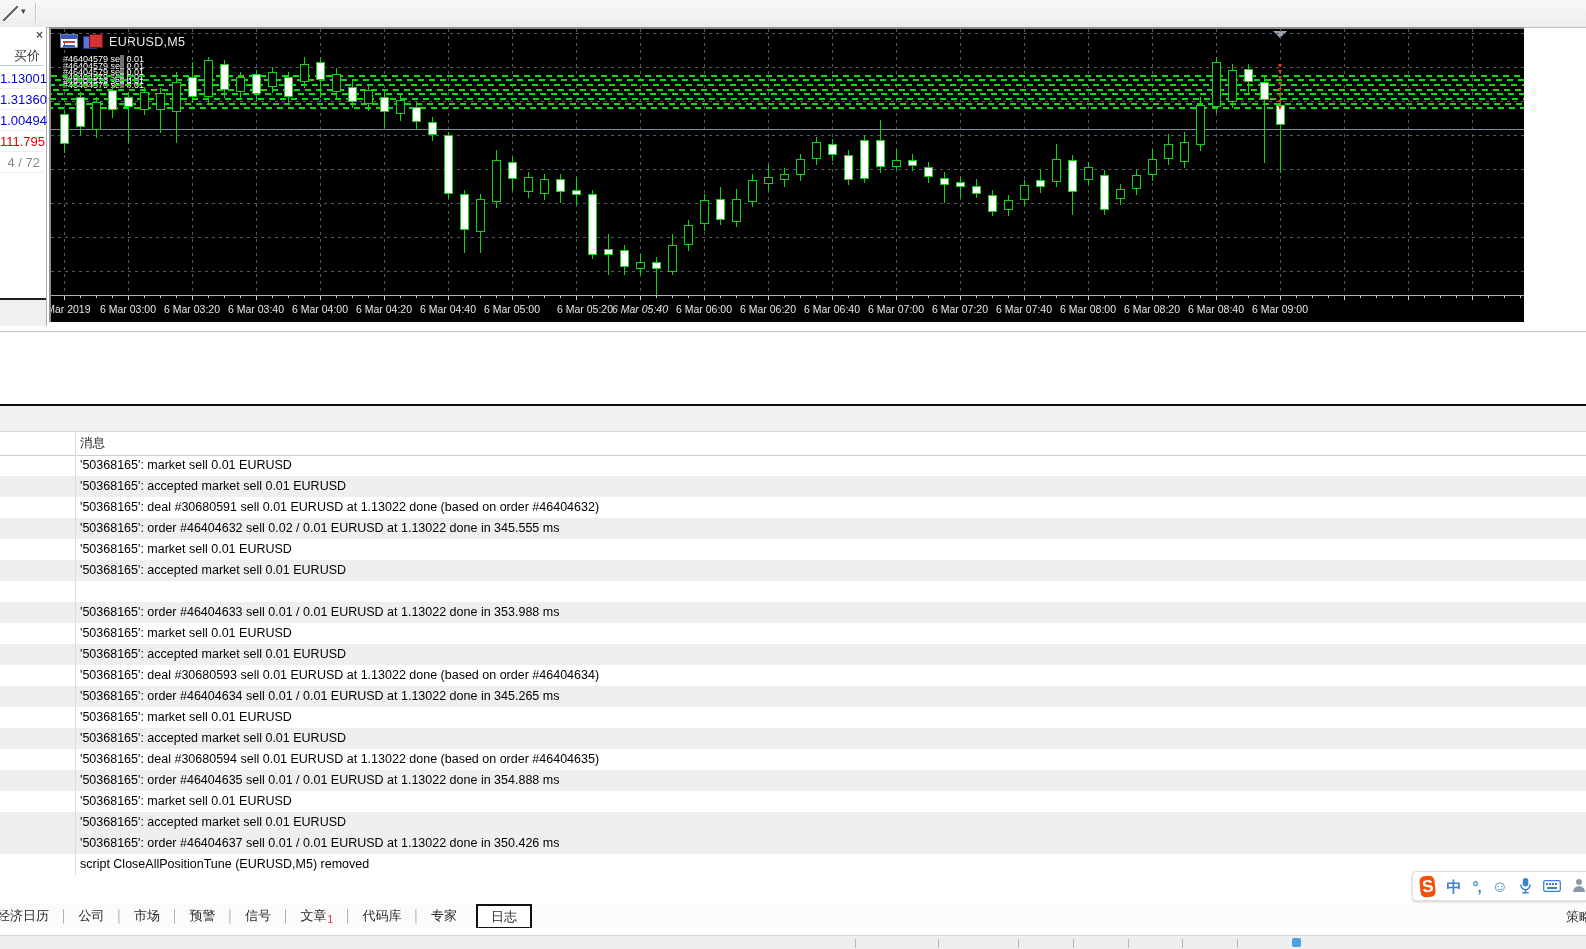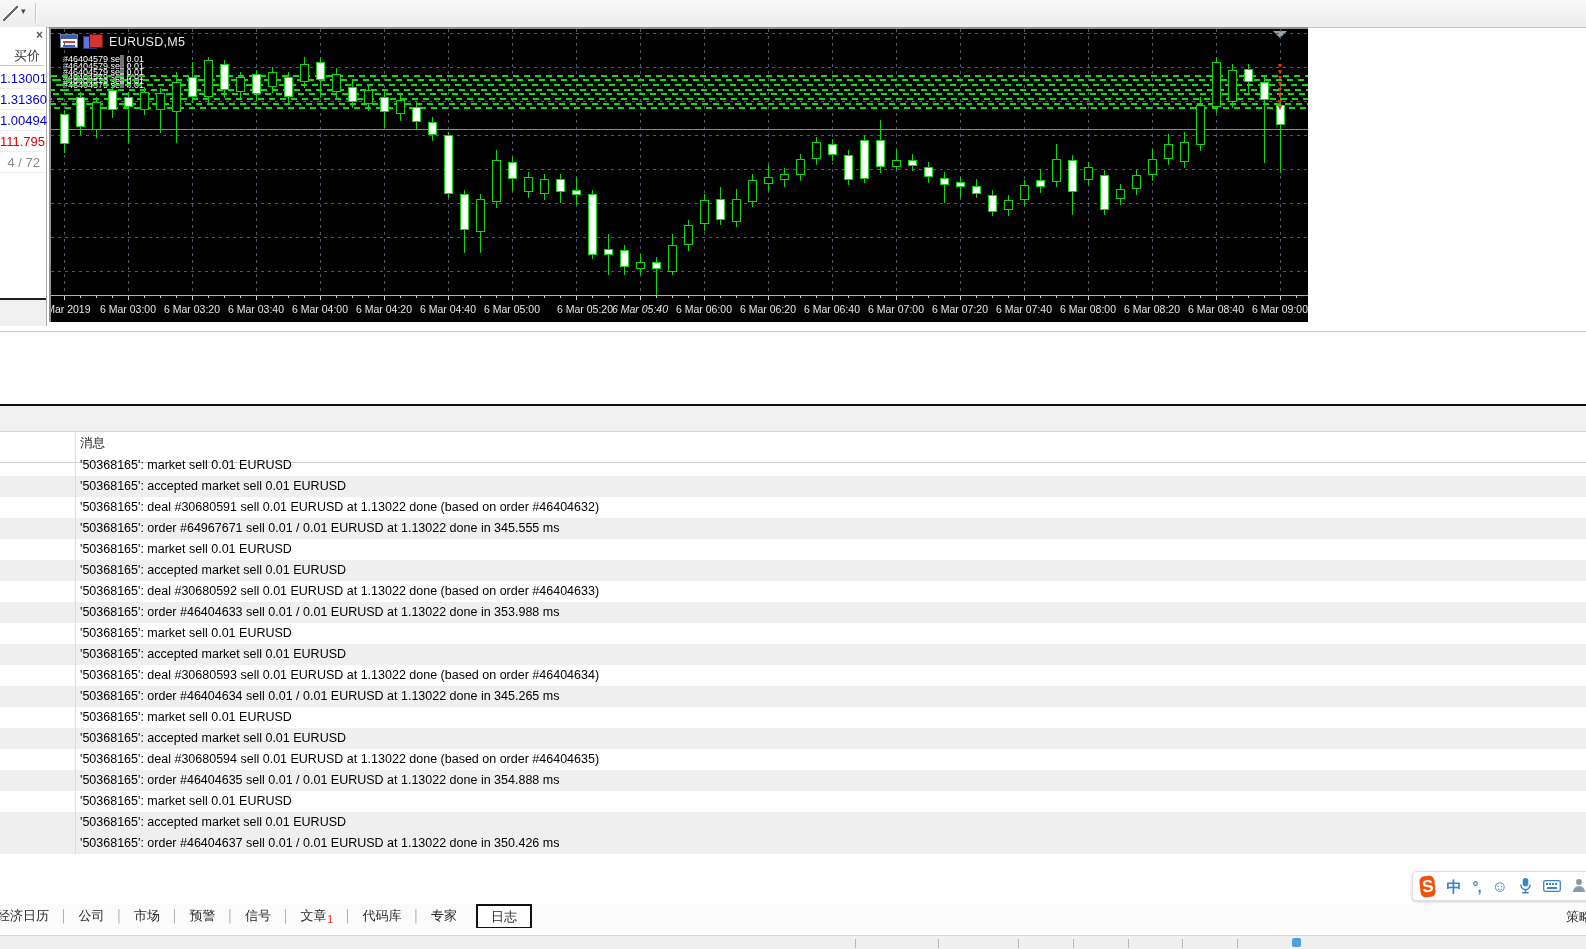--- a/index.html
+++ b/index.html
@@ -16,21 +16,21 @@
   
   #mwatch{left:0;top:27px;width:46px;height:299px;background:#fff;border-right:1px solid #adadad}
   #mw-close{right:3px;top:1px;font-size:12px;color:#555;font-weight:bold;line-height:14px}
   #mw-head{left:0;top:17px;width:44px;height:22px;line-height:24px;text-align:right;padding-right:4px;
            color:#3a3a3a;font-size:13px;border-bottom:1px solid #b9cede;box-sizing:border-box}
   .mw-row{left:0;width:44px;height:21px;line-height:21px;text-align:right;padding-right:4px;
           font-size:13px;border-bottom:1px solid #ededed;box-sizing:border-box;white-space:nowrap}
   .mw-blue{color:#0000dd}.mw-red{color:#e00000}.mw-gray{color:#8a8a8a}
   #mw-foot{left:0;bottom:0;width:46px;height:28px;background:#f0f0f0;border-top:2px solid #1f1f1f;box-sizing:border-box}
   
-  #chartwin{left:49px;top:27px;width:1259px;height:295px;background:#000;
+  #chartwin{left:49px;top:27px;width:1475px;height:295px;background:#000;
             border-top:2px solid #8e8e8e;border-left:2px solid #8e8e8e;box-sizing:border-box}
   #plot{position:absolute;left:0;top:0;right:0;bottom:26px;overflow:hidden}
   .gridv{position:absolute;top:0;bottom:0;width:1px;
          background:repeating-linear-gradient(180deg,#4d5c6c 0 3px,transparent 3px 7px)}
   .gridh{position:absolute;left:0;right:0;height:1px;
          background:repeating-linear-gradient(90deg,#4d5c6c 0 3px,transparent 3px 7px)}
   .posline{position:absolute;left:0;right:0;height:2px;
          background:repeating-linear-gradient(90deg,#0fdb0f 0 6px,transparent 6px 11px)}
   .bidline{position:absolute;left:0;right:0;height:1px;background:#7e8d9c}
   .wick{position:absolute;width:1px;background:#12d412}
@@ -49,21 +49,21 @@
   .annot{position:absolute;left:12px;color:#fff;font-size:9px;white-space:nowrap;line-height:9px}
   #taxis{position:absolute;left:0;right:0;bottom:0;height:26px;background:#000;border-top:1px solid #a9b0b8;overflow:hidden}
   .tick{position:absolute;top:0;width:1px;background:#cfcfcf}
   .tlabel{position:absolute;top:7px;width:90px;text-align:center;color:#e6e6e6;font-size:10.5px;white-space:nowrap}
   
   #midline{left:0;top:331px;width:1586px;height:1px;background:#c6c6c6}
   
   #splitter{left:0;top:404px;width:1586px;height:2px;background:#111}
   #dockband{left:0;top:406px;width:1586px;height:25px;background:#f1f1f1;border-bottom:1px solid #d7d7d7}
   #jtable{left:0;top:432px;width:1586px;height:471px;background:#fff}
-  #jhead{position:absolute;left:0;top:0;width:1586px;height:31px;border-bottom:1px solid #cfcfcf;box-sizing:border-box;display:flex}
+  #jhead{position:absolute;left:0;top:0;width:1586px;height:24px;border-bottom:1px solid #cfcfcf;box-sizing:border-box;display:flex}
   .jcell-l{width:76px;border-right:1px solid #dcdcdc;box-sizing:border-box;flex:none}
   .jcell-m{padding-left:4px;font-size:12.5px;color:#1a1a1a;line-height:22px;white-space:nowrap}
   #jrows{position:absolute;left:0;top:23px;width:1586px}
   .jrow{display:flex;height:21px;line-height:21px}
   .jrow.alt{background:#efefef}
   .jrow .jcell-m{line-height:21px;color:#000}
   
   #tabbar{left:0;top:904px;width:1586px;height:24px;background:#fbfbfb;font-size:13px;color:#2a2a2a;
           display:flex;align-items:center;white-space:nowrap}
   .tabitem{padding:0 11px;cursor:default}
@@ -475,33 +475,32 @@
       <div class="jrow alt">
         <div class="jcell-l"></div>
         <div class="jcell-m">'50368165': accepted market sell 0.01 EURUSD</div>
       </div>
       <div class="jrow">
         <div class="jcell-l"></div>
         <div class="jcell-m">'50368165': deal #30680591 sell 0.01 EURUSD at 1.13022 done (based on order #46404632)</div>
       </div>
       <div class="jrow alt">
         <div class="jcell-l"></div>
-        <div class="jcell-m">'50368165': order #64967671 sell 0.01 / 0.01 EURUSD at 1.13022 done in 345.555 ms</div>
+        <div class="jcell-m">'50368165': order #46404632 sell 0.02 / 0.01 EURUSD at 1.13022 done in 345.555 ms</div>
       </div>
       <div class="jrow">
         <div class="jcell-l"></div>
         <div class="jcell-m">'50368165': market sell 0.01 EURUSD</div>
       </div>
       <div class="jrow alt">
         <div class="jcell-l"></div>
         <div class="jcell-m">'50368165': accepted market sell 0.01 EURUSD</div>
       </div>
       <div class="jrow">
         <div class="jcell-l"></div>
-        <div class="jcell-m">'50368165': deal #30680592 sell 0.01 EURUSD at 1.13022 done (based on order #46404633)</div>
       </div>
       <div class="jrow alt">
         <div class="jcell-l"></div>
         <div class="jcell-m">'50368165': order #46404633 sell 0.01 / 0.01 EURUSD at 1.13022 done in 353.988 ms</div>
       </div>
       <div class="jrow">
         <div class="jcell-l"></div>
         <div class="jcell-m">'50368165': market sell 0.01 EURUSD</div>
       </div>
       <div class="jrow alt">
@@ -536,20 +535,24 @@
         <div class="jcell-l"></div>
         <div class="jcell-m">'50368165': market sell 0.01 EURUSD</div>
       </div>
       <div class="jrow alt">
         <div class="jcell-l"></div>
         <div class="jcell-m">'50368165': accepted market sell 0.01 EURUSD</div>
       </div>
       <div class="jrow alt">
         <div class="jcell-l"></div>
         <div class="jcell-m">'50368165': order #46404637 sell 0.01 / 0.01 EURUSD at 1.13022 done in 350.426 ms</div>
+      </div>
+      <div class="jrow">
+        <div class="jcell-l"></div>
+        <div class="jcell-m">script CloseAllPositionTune (EURUSD,M5) removed</div>
       </div>
     </div>
 </div>
 
 <div id="tabbar" class="abs">
     <div class="tabitem" style="margin-left: -14px;">经济日历</div>
     <span class="tabdiv">│</span>
     <div class="tabitem">公司</div>
     <span class="tabdiv">│</span>
     <div class="tabitem">市场</div>

